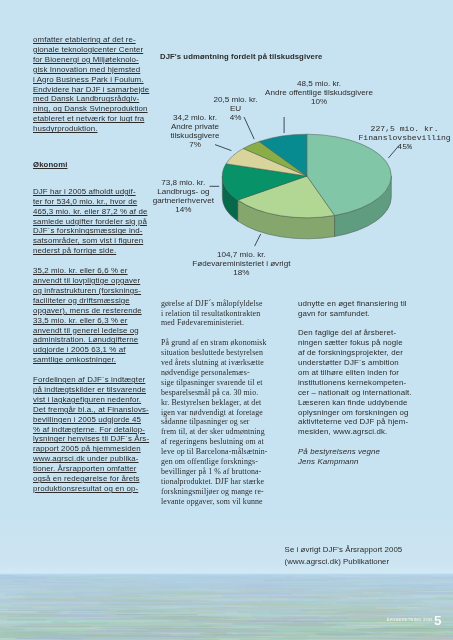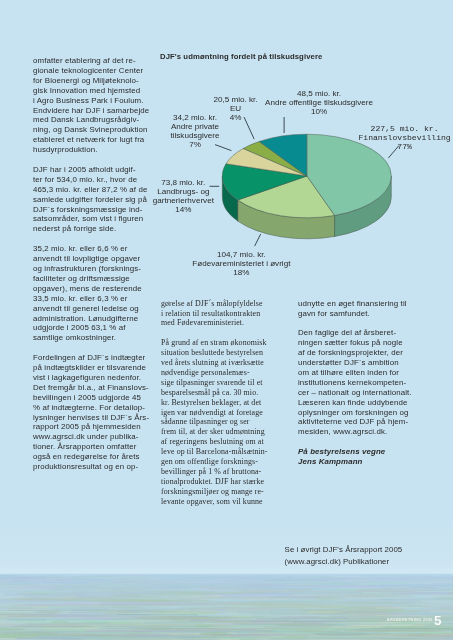--- a/index.html
+++ b/index.html
@@ -12,26 +12,26 @@
 
   .col{position:absolute;font-size:7.9px;line-height:9.9px;color:#2b2b2b;
        letter-spacing:0.105px;text-align:left;hyphens:none;white-space:nowrap;}
   .col p{margin:0;padding:0;}
   .col p + p{margin-top:9.9px;}
   .col h2.sec{margin-top:26.9px;}
   .col h2.sec + p{margin-top:16px;}
   
   h2.sec{font-size:7.8px;line-height:9.9px;font-weight:bold;margin:0;padding:0;color:#2b2b2b;position:relative;top:-0.6px;}
 
-  .col1{left:33px;top:56px;width:124px;}
+  .col1{left:33px;top:35px;width:124px;text-decoration:underline;}
   .col2{left:161px;top:298.6px;width:118px;font-family:Liberation Serif, serif;}
   .col3{left:298px;top:298.6px;width:124px;}
   .note{left:284.6px;top:544.2px;width:140px;font-size:7.85px;line-height:11.8px;letter-spacing:0.06px;color:#2b2b2b;}
   .sig{font-style:italic;}
-  .col3 p.sig{font-weight:bold;}
+  .col3 p.sig{}
 
   .chart-title{position:absolute;left:160px;top:51.6px;font-size:7.7px;font-weight:bold;color:#2b2b2b;letter-spacing:0.1px;white-space:nowrap;}
 
   #pie{position:absolute;left:0px;top:0px;}
   #leaders{position:absolute;left:0px;top:0px;}
   #pielabels{position:absolute;left:0;top:0;width:453px;height:300px;}
   .plabel{position:absolute;font-size:8.1px;line-height:9.1px;color:#2b2b2b;white-space:nowrap;text-align:center;transform:translateX(-50%);}
 
   .footer{position:absolute;left:386px;top:613.5px;color:#ffffff;white-space:nowrap;}
   .fnum{position:absolute;left:48px;top:0px;font-size:13.5px;font-weight:bold;line-height:1;color:#ffffff;opacity:0.92;}
@@ -1186,20 +1186,21 @@
           <rect x="264.6" y="108.8" width="72.7" height="0.9" fill="rgb(96,128,122)" opacity="0.10"></rect>
           <rect x="-10.5" y="111.4" width="100.6" height="0.8" fill="rgb(96,128,122)" opacity="0.23"></rect>
           <rect x="-12.5" y="116.6" width="164.5" height="0.8" fill="rgb(96,128,122)" opacity="0.19"></rect>
         </g>
         <rect x="0" y="60" width="453" height="65" fill="#cfe6f2" opacity="0.40"></rect>
       </svg>
   </div>
 
   <div class="col col1">
     <p><span>omfatter etablering af det re-</span><br><span>gionale teknologicenter Center</span><br><span>for Bioenergi og Miljøteknolo-</span><br><span>gisk Innovation med hjemsted</span><br><span>i Agro Business Park i Foulum.</span><br><span>Endvidere har DJF i samarbejde</span><br><span>med Dansk Landbrugsrådgiv-</span><br><span>ning, og Dansk Svineproduktion</span><br><span>etableret et netværk for lugt fra</span><br><span>husdyrproduktion.</span></p>
+    <h2 class="sec">Økonomi</h2>
     <p><span>DJF har i 2005 afholdt udgif-</span><br><span>ter for 534,0 mio. kr., hvor de</span><br><span>465,3 mio. kr. eller 87,2 % af de</span><br><span>samlede udgifter fordeler sig på</span><br><span>DJF´s forskningsmæssige ind-</span><br><span>satsområder, som vist i figuren</span><br><span>nederst på forrige side.</span></p>
     <p><span>35,2 mio. kr. eller 6,6 % er</span><br><span>anvendt til lovpligtige opgaver</span><br><span>og infrastrukturen (forsknings-</span><br><span>faciliteter og driftsmæssige</span><br><span>opgaver), mens de resterende</span><br><span>33,5 mio. kr. eller 6,3 % er</span><br><span>anvendt til generel ledelse og</span><br><span>administration. Lønudgifterne</span><br><span>udgjorde i 2005 63,1 % af</span><br><span>samtlige omkostninger.</span></p>
     <p><span>Fordelingen af DJF´s indtægter</span><br><span>på indtægtskilder er tilsvarende</span><br><span>vist i lagkagefiguren nedenfor.</span><br><span>Det fremgår bl.a., at Finanslovs-</span><br><span>bevillingen i 2005 udgjorde 45</span><br><span>% af indtægterne. For detailop-</span><br><span>lysninger henvises til DJF´s Års-</span><br><span>rapport 2005 på hjemmesiden</span><br><span>www.agrsci.dk under publika-</span><br><span>tioner. Årsrapporten omfatter</span><br><span>også en redegørelse for årets</span><br><span>produktionsresultat og en op-</span></p>
   </div>
 
   <div class="col col2">
     <p><span>gørelse af DJF´s målopfyldelse</span><br><span>i relation til resultatkontrakten</span><br><span>med Fødevareministeriet.</span></p>
     <p><span>På grund af en stram økonomisk</span><br><span>situation besluttede bestyrelsen</span><br><span>ved årets slutning at iværksætte</span><br><span>nødvendige personalemæs-</span><br><span>sige tilpasninger svarende til et</span><br><span>besparelsesmål på ca. 30 mio.</span><br><span>kr. Bestyrelsen beklager, at det</span><br><span>igen var nødvendigt at foretage</span><br><span>sådanne tilpasninger og ser</span><br><span>frem til, at der sker udmøntning</span><br><span>af regeringens beslutning om at</span><br><span>leve op til Barcelona-målsætnin-</span><br><span>gen om offentlige forsknings-</span><br><span>bevillinger på 1 % af bruttona-</span><br><span>tionalproduktet. DJF har stærke</span><br><span>forskningsmiljøer og mange re-</span><br><span>levante opgaver, som vil kunne</span></p>
   </div>
 
@@ -1235,26 +1236,26 @@
     </svg>
   <svg id="leaders" width="453" height="300" viewBox="0 0 453 300">
       <line x1="388.4" y1="158" x2="399" y2="145.5" stroke="#2b3b45" stroke-width="0.9"></line>
       <line x1="254.6" y1="246.1" x2="260.7" y2="234" stroke="#2b3b45" stroke-width="0.9"></line>
       <line x1="209.6" y1="186.3" x2="219.2" y2="186.3" stroke="#2b3b45" stroke-width="0.9"></line>
       <line x1="215" y1="144.6" x2="231.4" y2="150.6" stroke="#2b3b45" stroke-width="0.9"></line>
       <line x1="244" y1="117" x2="254.2" y2="139.1" stroke="#2b3b45" stroke-width="0.9"></line>
       <line x1="284.1" y1="117" x2="284.1" y2="133" stroke="#2b3b45" stroke-width="0.9"></line>
     </svg>
   <div id="pielabels">
-      <div class="plabel" style="left: 404.6px; top: 124px; font-family: Liberation Mono, monospace;"><span>227,5 mio. kr.</span><br><span>Finanslovsbevilling</span><br><span>77%</span></div>
+      <div class="plabel" style="left: 404.6px; top: 124px; font-family: Liberation Mono, monospace;"><span>227,5 mio. kr.</span><br><span>Finanslovsbevilling</span><br><span>45%</span></div>
       <div class="plabel" style="left: 241.4px; top: 250px;"><span>104,7 mio. kr.</span><br><span>Fødevareministeriet i øvrigt</span><br><span>18%</span></div>
       <div class="plabel" style="left: 183.3px; top: 177.7px;"><span>73,8 mio. kr.</span><br><span>Landbrugs- og</span><br><span>gartnerierhvervet</span><br><span>14%</span></div>
       <div class="plabel" style="left: 195px; top: 112.9px;"><span>34,2 mio. kr.</span><br><span>Andre private</span><br><span>tilskudsgivere</span><br><span>7%</span></div>
       <div class="plabel" style="left: 235.5px; top: 94.9px;"><span>20,5 mio. kr.</span><br><span>EU</span><br><span>4%</span></div>
-      <div class="plabel" style="left: 319px; top: 89px;"><span>48,5 mio. kr.</span><br><span>Andre offentlige tilskudsgivere</span><br><span>10%</span></div>
+      <div class="plabel" style="left: 319px; top: 79px;"><span>48,5 mio. kr.</span><br><span>Andre offentlige tilskudsgivere</span><br><span>10%</span></div>
     </div>
 
   <div class="footer">
     <span class="fnum">5</span>
     <span class="ftxt">ÅRSBERETNING 2005</span>
   </div>
 
 </div>
 
 </body></html>

